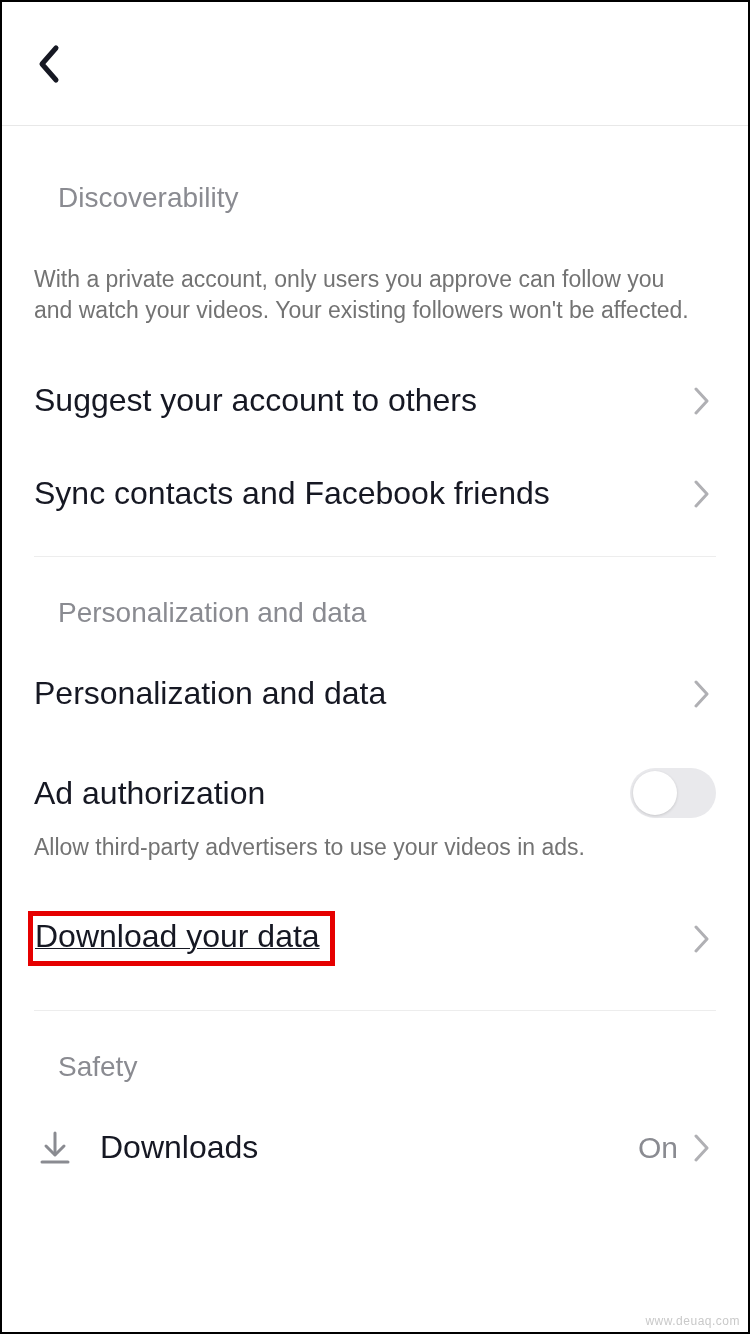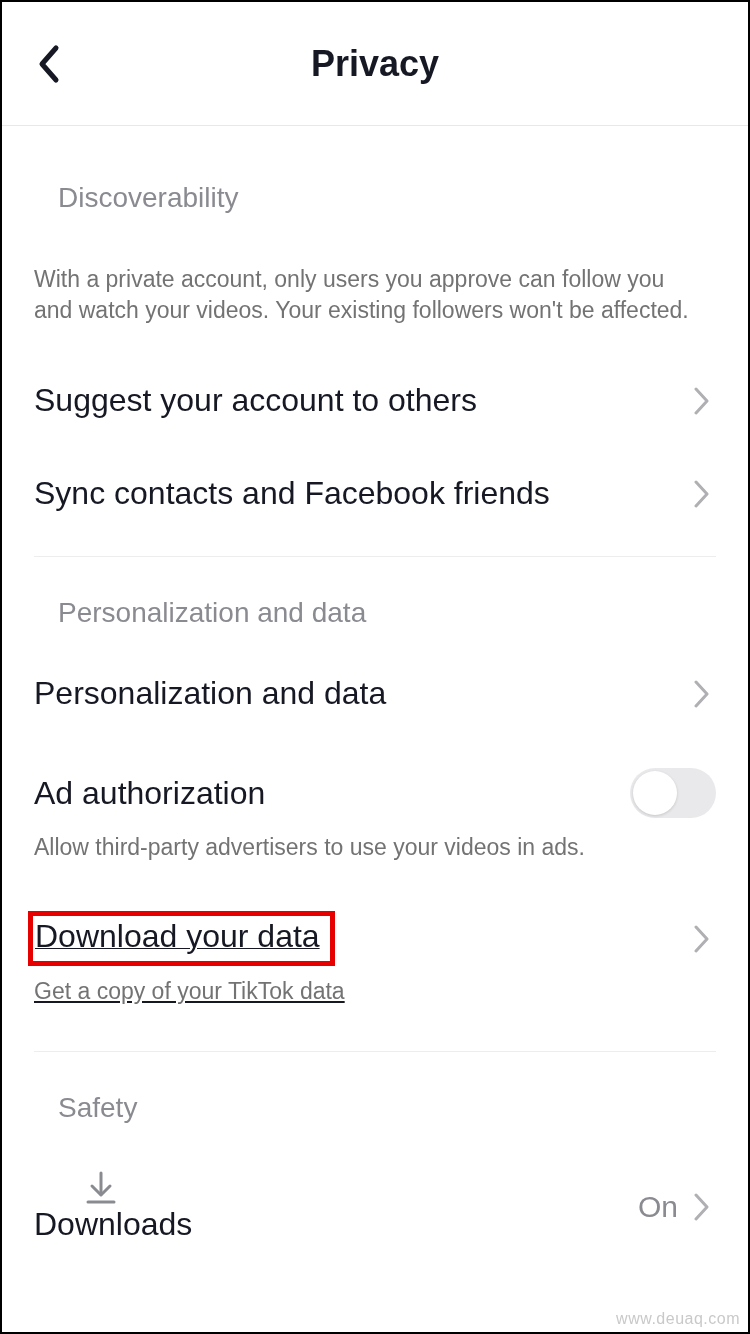--- a/index.html
+++ b/index.html
@@ -110,41 +110,39 @@
   .dl-icon {
     width: 42px;
     margin-right: 24px;
     display: flex;
     align-items: center;
     justify-content: center;
   }
   .row-left {
     display: flex;
     align-items: center;
-    flex-direction: column;
   }
   .watermark {
     position: absolute;
     bottom: 4px;
     right: 8px;
-    font-size: 16px;
+    font-size: 12px;
     color: #c9c9c9;
     letter-spacing: 0.5px;
   }
 </style>
 </head>
 <body>
 
 <div class="header">
   <div class="back-btn">
     <svg width="24" height="40" viewBox="0 0 24 40">
       <polyline points="20,4 6,20 20,36" fill="none" stroke="#161823" stroke-width="5" stroke-linecap="round" stroke-linejoin="round"></polyline>
     </svg>
   </div>
-  <div class="header-title">Privacy</div>
 </div>
 
 <div class="section-header">Discoverability</div>
 
 <div class="row">
   <div class="row-desc">With a private account, only users you approve can follow you and watch your videos. Your existing followers won't be affected.</div>
 </div>
 
 <div class="row" style="padding-top:56px;">
   <div class="row-main">
@@ -197,21 +195,20 @@
   <div class="row-main">
     <span class="highlight-box">
       <span class="row-title">Download your data</span>
     </span>
     <div class="chevron">
       <svg width="16" height="28" viewBox="0 0 16 28">
           <polyline points="2,2 13,14 2,26" fill="none" stroke="#b0b0b4" stroke-width="3" stroke-linecap="round" stroke-linejoin="round"></polyline>
         </svg>
     </div>
   </div>
-  <div class="row-desc" style="margin-top:10px;">Get a copy of your TikTok data</div>
 </div>
 
 <div class="divider"></div>
 
 <div class="section-header" style="padding-top:40px;">Safety</div>
 
 <div class="row" style="padding-top:46px;">
   <div class="row-main">
     <div class="row-left">
       <div class="dl-icon">

